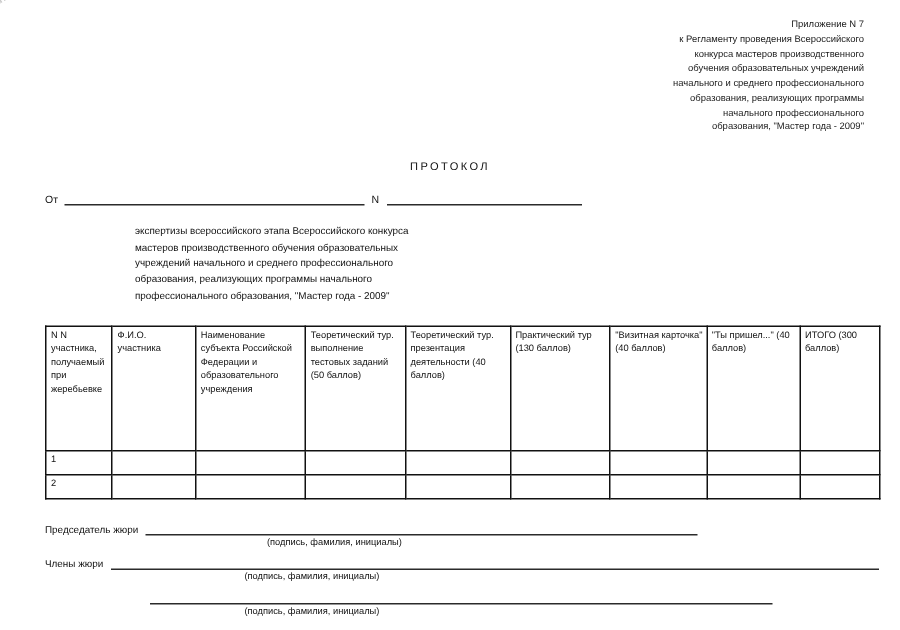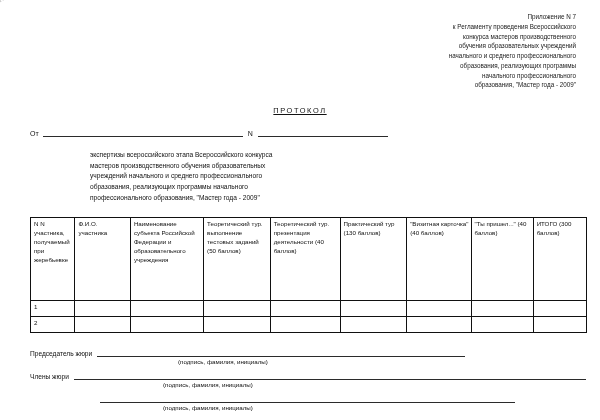--- a/index.html
+++ b/index.html
@@ -46,21 +46,20 @@
   }
   .header-block div {
     white-space: nowrap;
   }
   .title {
     text-align: center;
     font-size: 7.4px;
     letter-spacing: 1.6px;
     margin-top: 16px;
     color: #111;
-    text-decoration: underline;
   }
   .fromline {
     display: flex;
     align-items: flex-end;
     font-size: 7px;
     margin-top: 13px;
     padding-left: 16px;
     padding-right: 40px;
     color: #111;
   }

